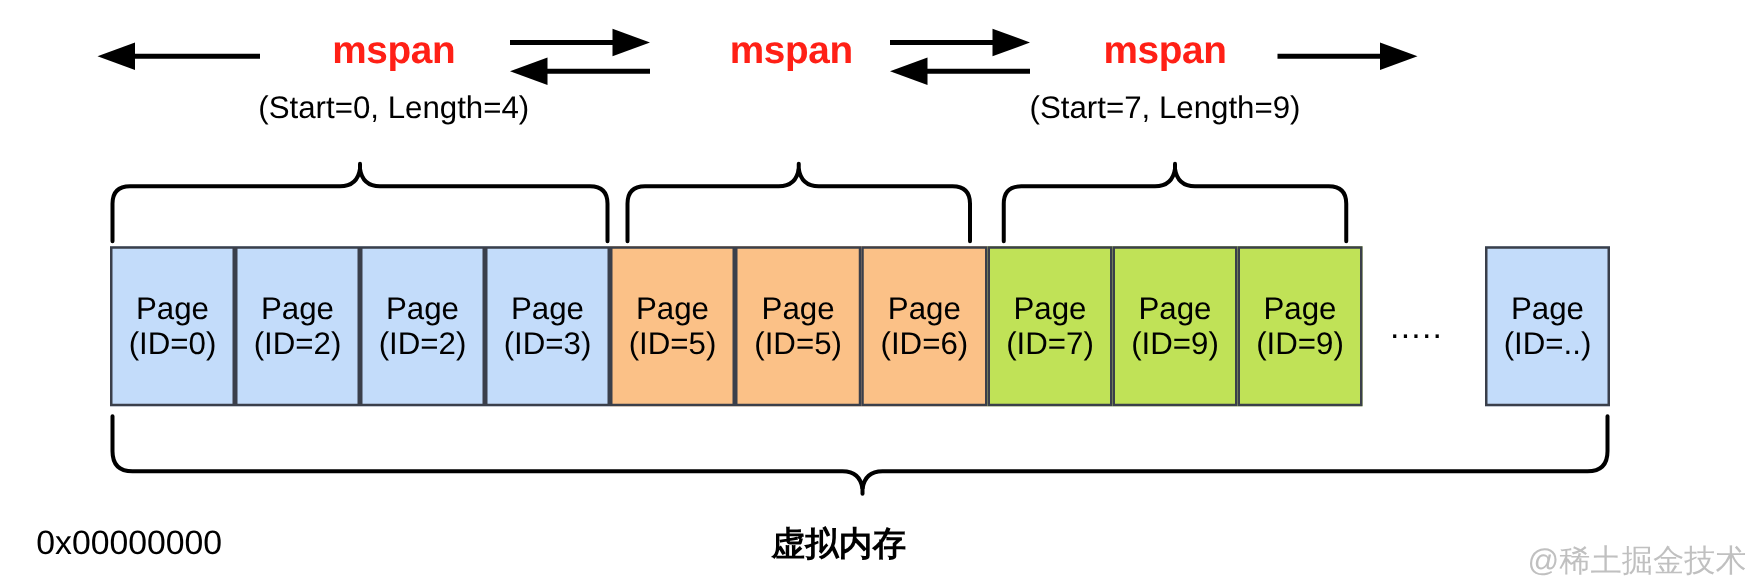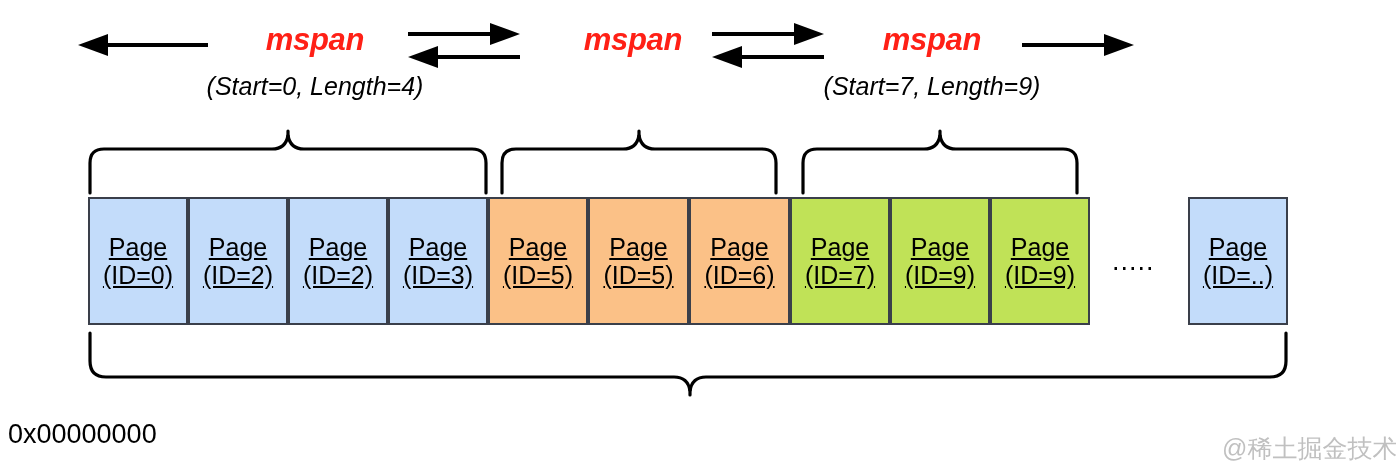--- a/index.html
+++ b/index.html
@@ -16,21 +16,20 @@
     height: 470px;
     background: #ffffff;
     overflow: hidden;
   }
 
   
   .mspan-group {
     position: absolute;
     text-align: center;
     line-height: 1.05;
-    font-style: italic;
   }
   .mspan-title {
     font-size: 31px;
     font-weight: bold;
     color: #ff2016;
     letter-spacing: -0.3px;
     white-space: nowrap;
   }
   .mspan-sub {
     font-size: 25px;
@@ -61,21 +60,20 @@
     flex-direction: column;
     align-items: center;
     justify-content: center;
     line-height: 1.12;
   }
   .page-box .pg-word,
   .page-box .pg-id {
     font-size: 25px;
     color: #000000;
     white-space: nowrap;
-    text-decoration: underline;
   }
   .fill-blue   { background: #c3dcfa; }
   .fill-orange { background: #fbc187; }
   .fill-green  { background: #c0e257; }
 
   .ellipsis {
     position: absolute;
     font-size: 27px;
     color: #000000;
     letter-spacing: 1px;
@@ -211,19 +209,20 @@
   <div class="page-box fill-blue" style="left:1188px; top:197px; width:100px; height:128px;">
     <span class="pg-word">Page</span>
     <span class="pg-id">(ID=..)</span>
   </div>
 
   <svg class="brace-svg" style="left:88px; top:333px;" width="1200" height="62" viewBox="0 0 1200 62">
     <path d="M2,0 L2,28 Q2,44 18,44 L586,44 Q600,44 602,58 Q604,44 618,44 L1182,44 Q1198,44 1198,28 L1198,0" fill="none" stroke="#000" stroke-width="3.2" stroke-linecap="round"></path>
     <line x1="602" y1="54" x2="602" y2="62" stroke="#000" stroke-width="3.2" stroke-linecap="round"></line>
   </svg>
 
-  <div class="addr-label" style="left:8px; top:419px;">0x00000000</div>
-
+  <div class="addr-label" style="left:29px; top:419px;">0x00000000</div>
+
+  <div class="mem-label" style="left:617px; top:417px;">虚拟内存</div>
 
 
   <div class="watermark" style="left:1222px; top:432px;">@稀土掘金技术社区</div>
 
 </div>
 
 </body></html>

